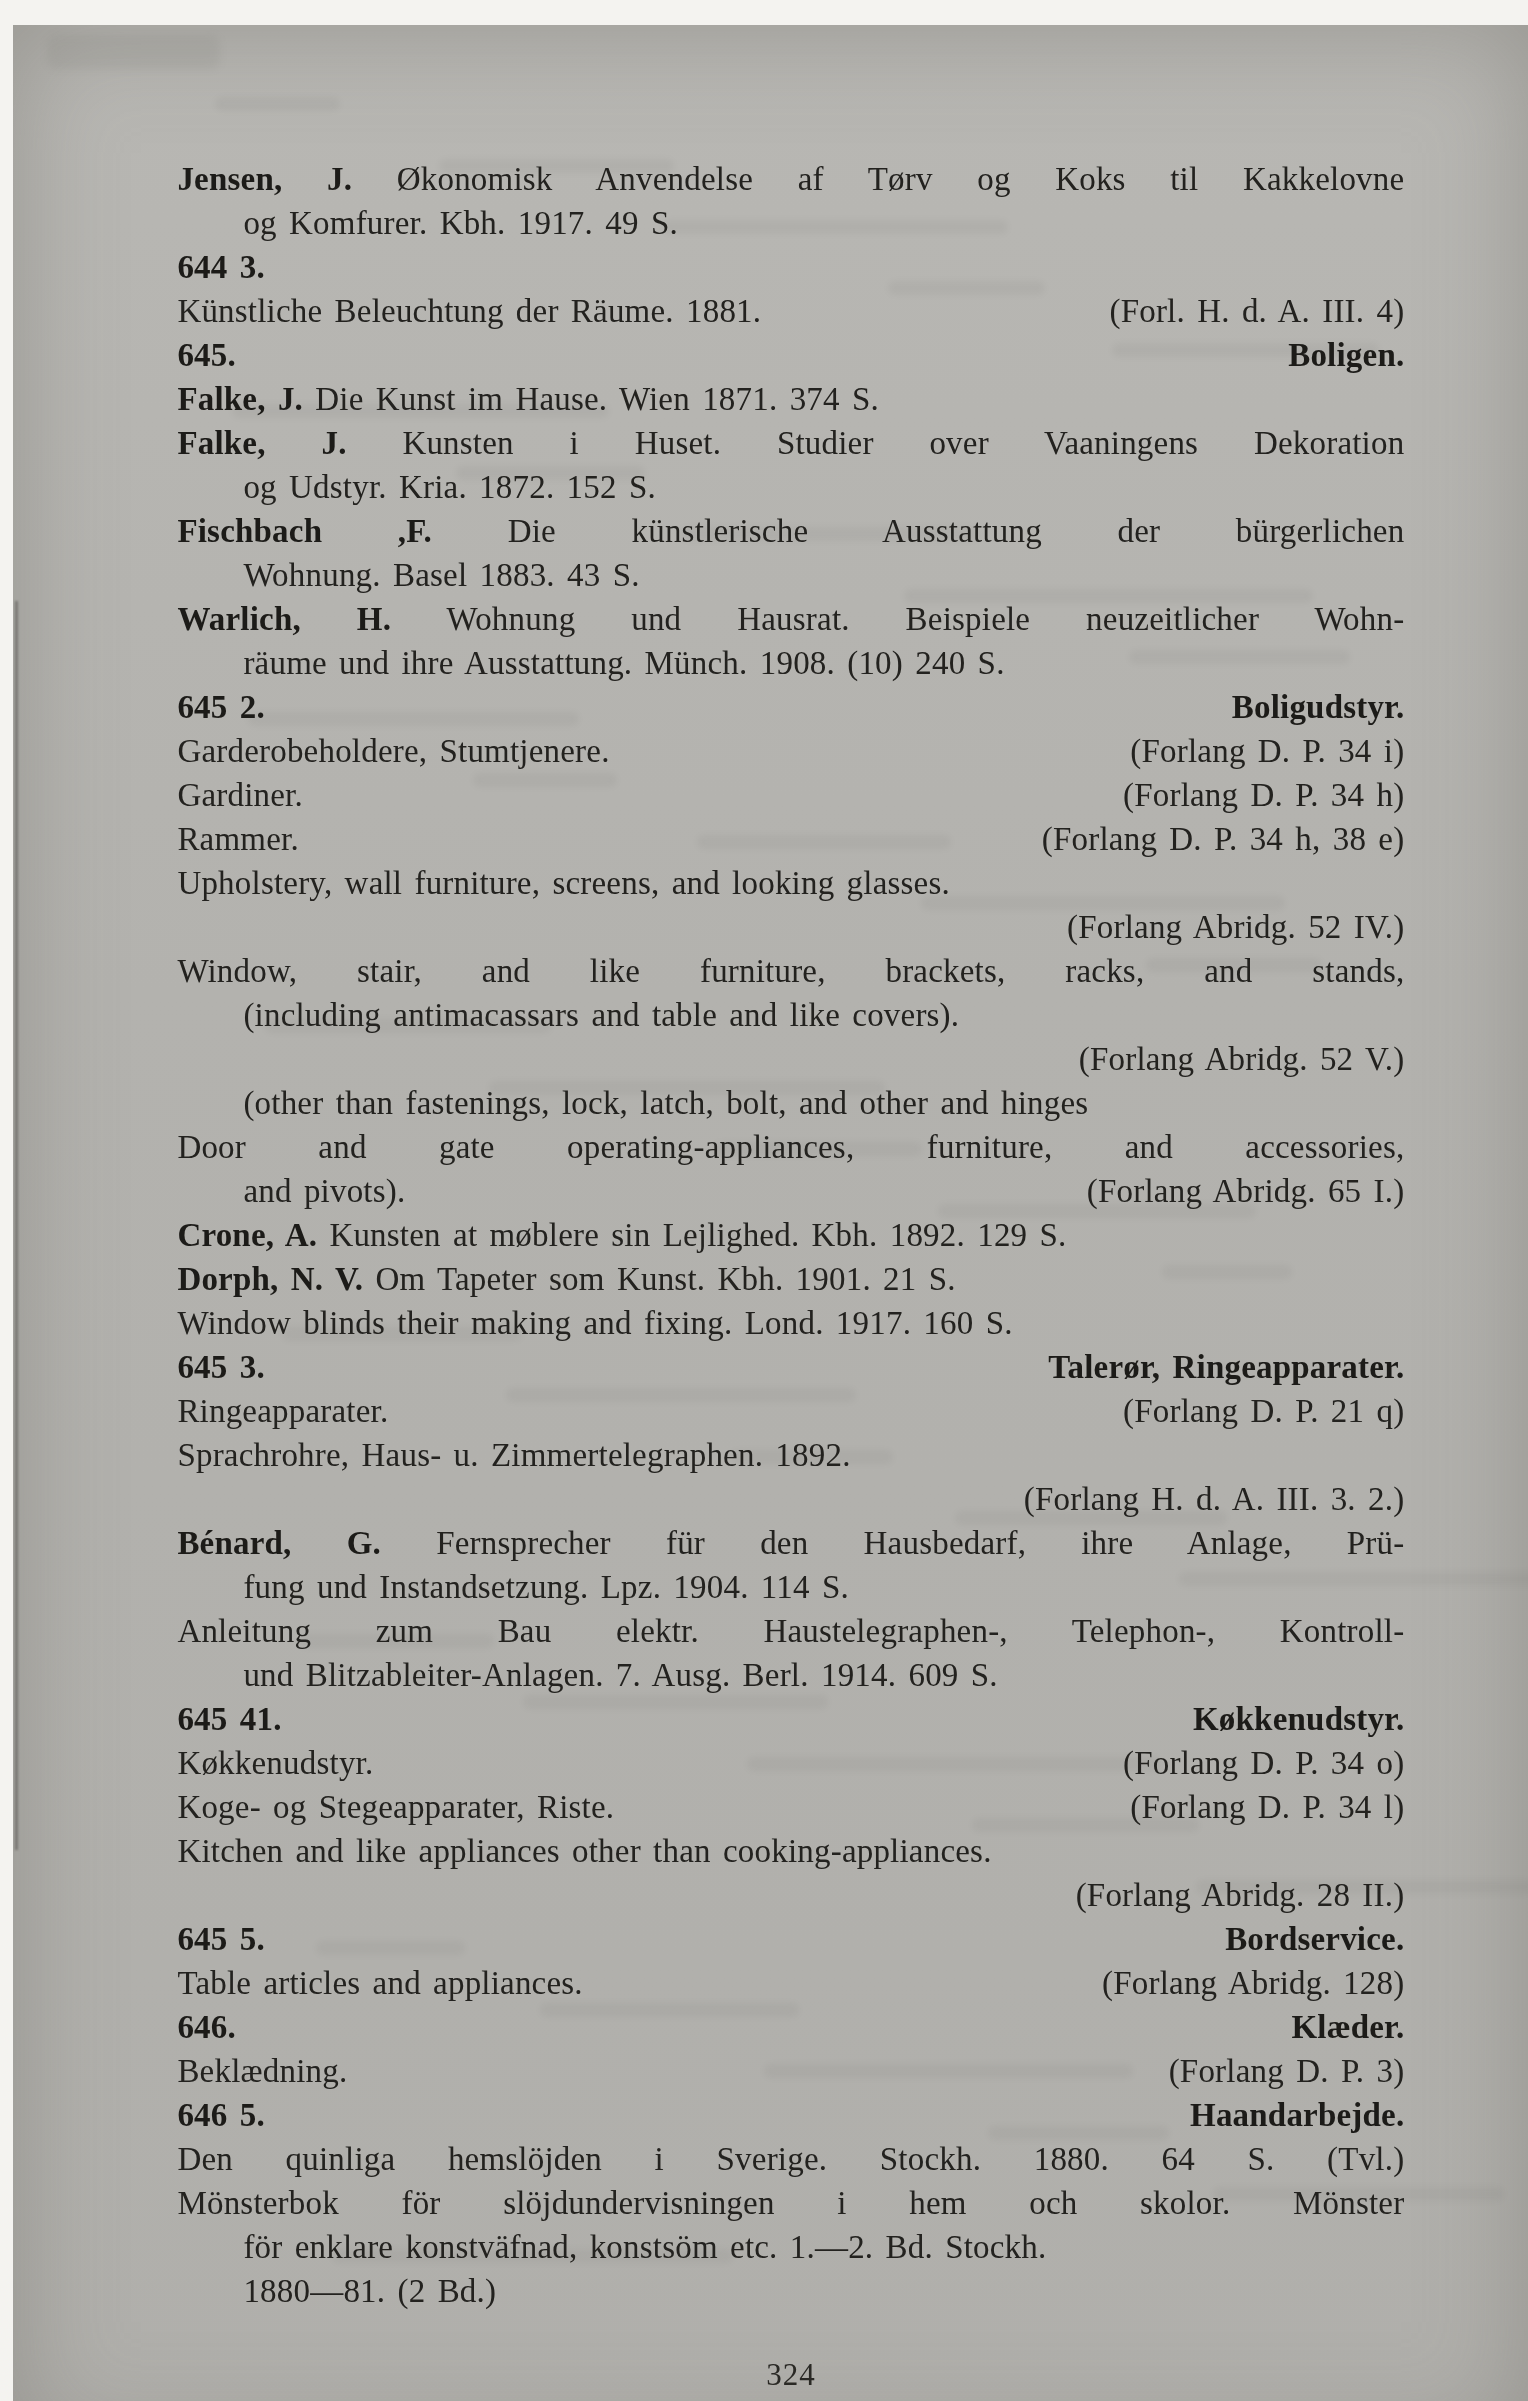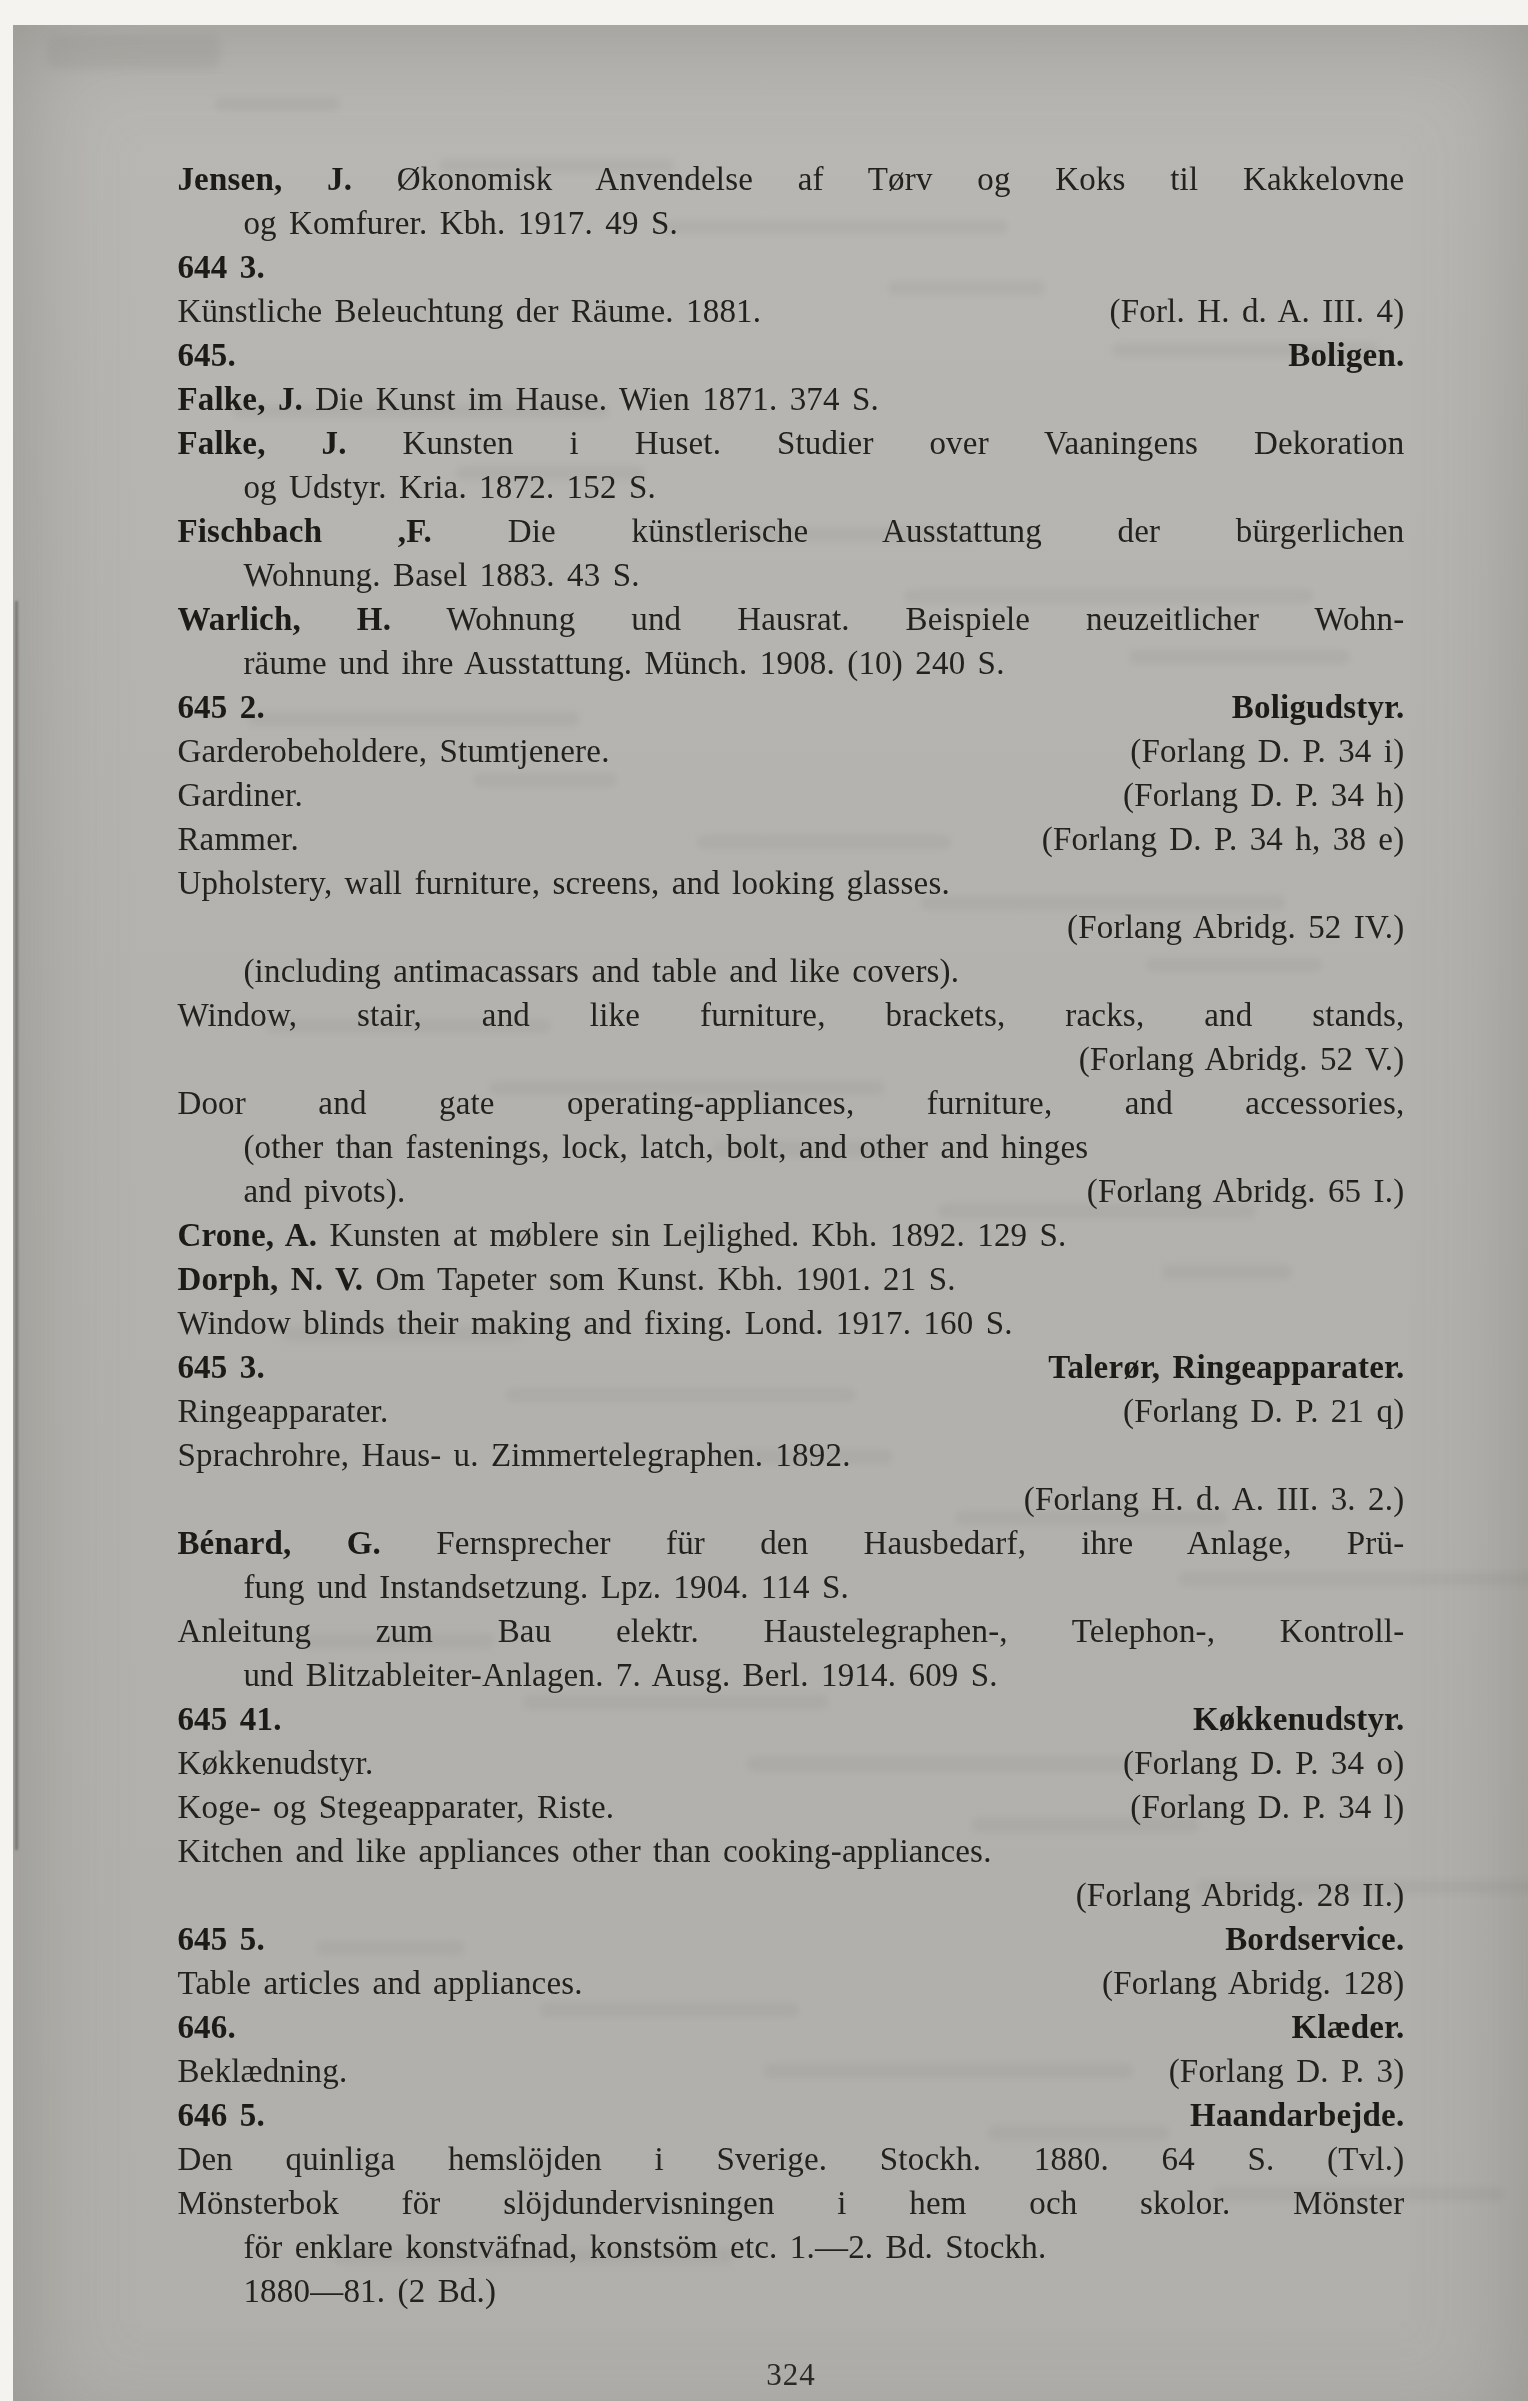--- a/index.html
+++ b/index.html
@@ -141,28 +141,28 @@
       </div>
       <div class="line flex">
         <span>Rammer.</span>
         <span class="ref">(Forlang D. P. 34 h, 38 e)</span>
       </div>
       <div class="line"><span>Upholstery, wall furniture, screens, and looking glasses.</span></div>
       <div class="line flex">
         <span></span>
         <span class="ref">(Forlang Abridg. 52 IV.)</span>
       </div>
+      <div class="line justify"><span>Window, stair, and like furniture, brackets, racks, and stands,</span></div>
       <div class="line indent"><span>(including antimacassars and table and like covers).</span></div>
-      <div class="line justify"><span>Window, stair, and like furniture, brackets, racks, and stands,</span></div>
       <div class="line flex">
         <span></span>
         <span class="ref">(Forlang Abridg. 52 V.)</span>
       </div>
+      <div class="line indent"><span>(other than fastenings, lock, latch, bolt, and other and hinges</span></div>
       <div class="line justify"><span>Door and gate operating-appliances, furniture, and accessories,</span></div>
-      <div class="line indent"><span>(other than fastenings, lock, latch, bolt, and other and hinges</span></div>
       <div class="line indent flex">
         <span>and pivots).</span>
         <span class="ref">(Forlang Abridg. 65 I.)</span>
       </div>
       <div class="line"><span><b>Crone, A.</b> Kunsten at møblere sin Lejlighed. Kbh. 1892. 129 S.</span></div>
       <div class="line"><span><b>Dorph, N. V.</b> Om Tapeter som Kunst. Kbh. 1901. 21 S.</span></div>
       <div class="line"><span>Window blinds their making and fixing. Lond. 1917. 160 S.</span></div>
       <div class="line flex">
         <span><b>645 3.</b></span>
         <span class="ref ref-bold">Talerør, Ringeapparater.</span>

